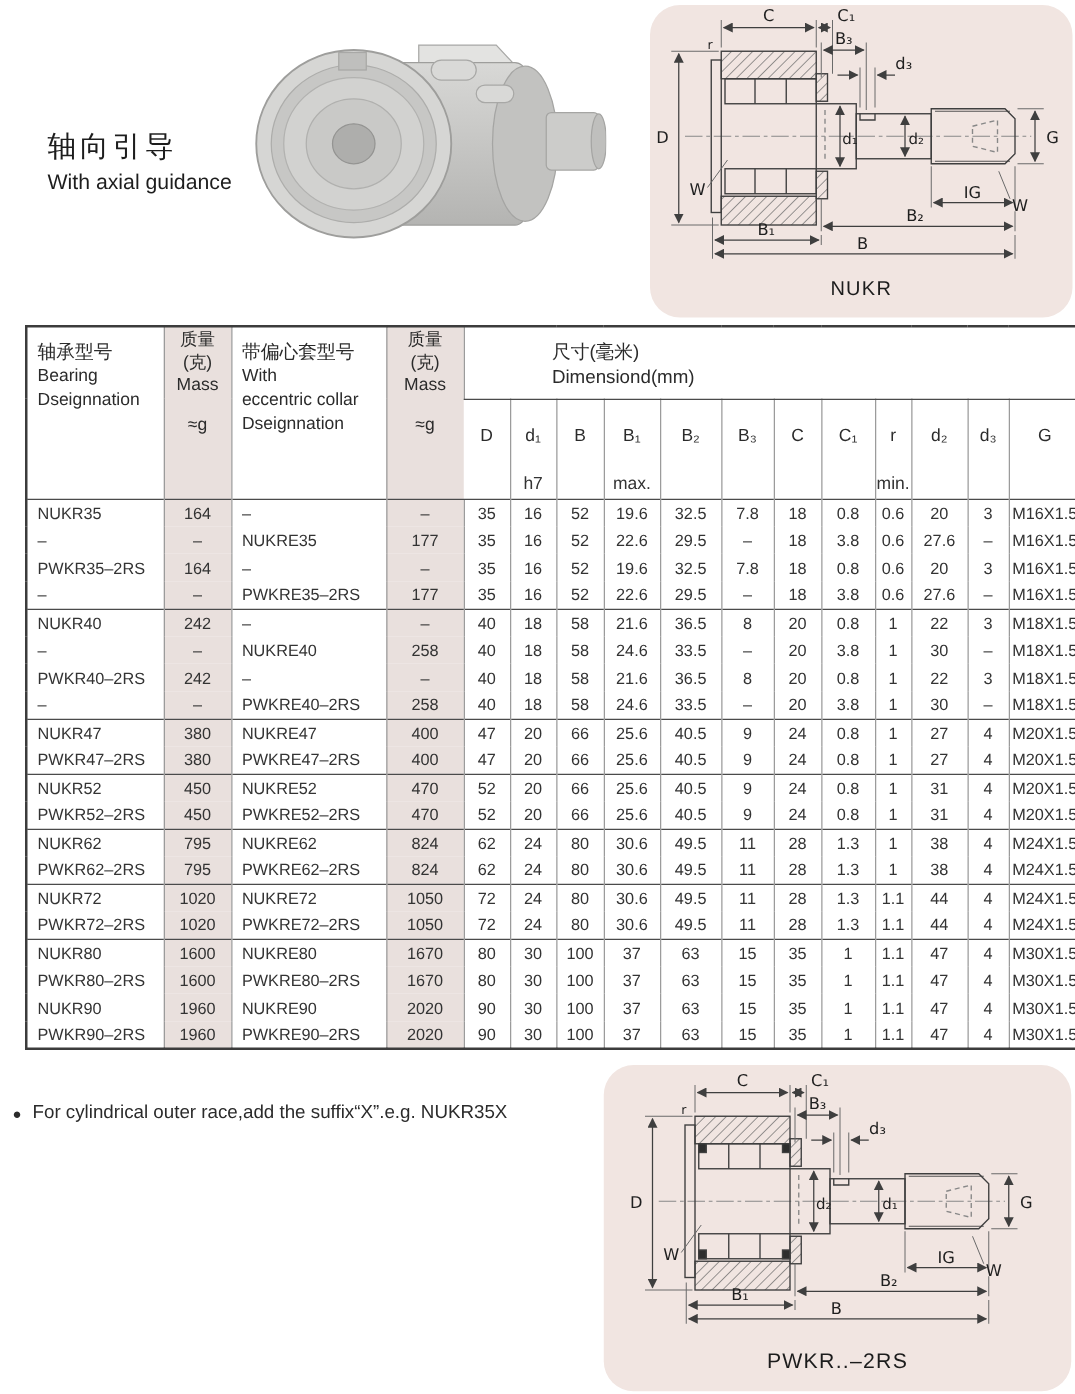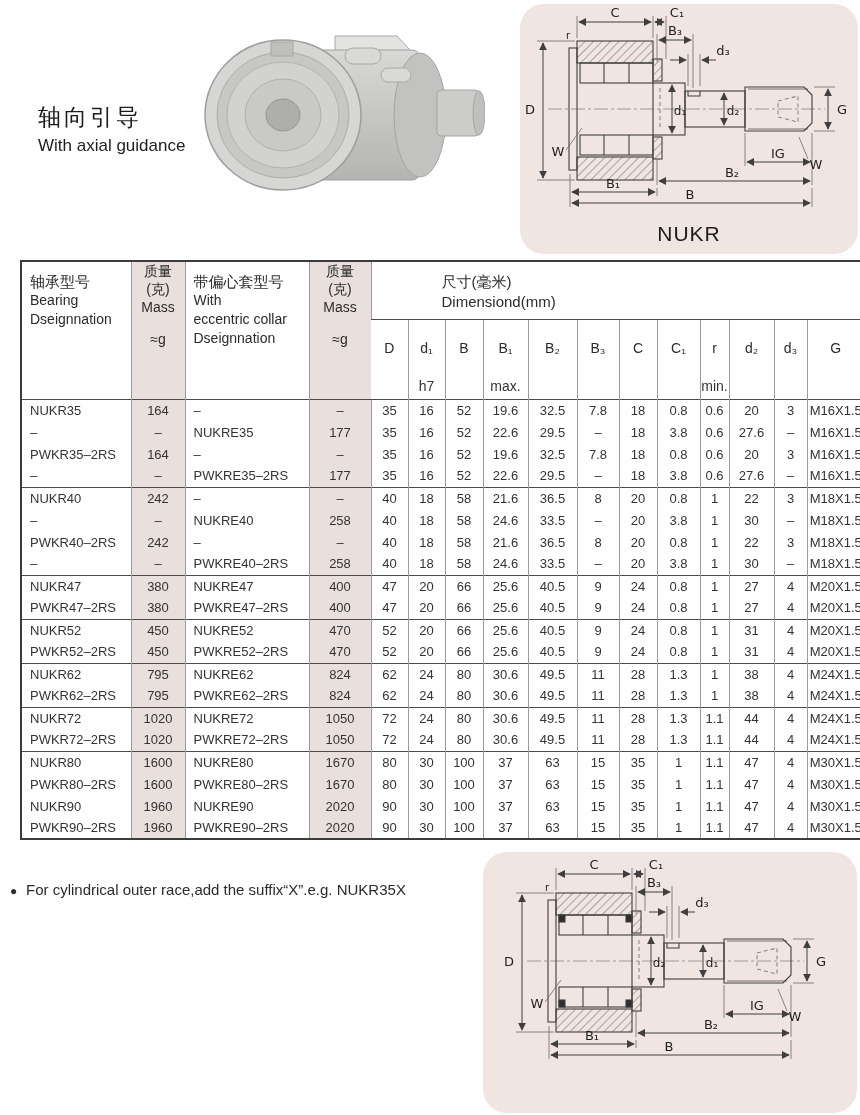--- a/index.html
+++ b/index.html
@@ -20,21 +20,21 @@
   .intro .zh{font-size:23px;letter-spacing:3px;color:#1d1d1d;}
   .intro .en{font-size:17px;margin-top:3px;color:#1d1d1d;text-align:right;}
 
   
   .photo{position:absolute;left:185px;top:18px;width:300px;height:195px;}
 
   
   .panel{position:absolute;background:var(--panel-bg);border-radius:24px;}
   .panel-top{left:520px;top:4px;width:338px;height:250px;}
   .panel-bottom{left:483px;top:852px;width:374px;height:261px;}
-  .panel .cap{text-align:center;font-size:21px;color:#1c1c1c;letter-spacing:1px;}
+  .panel .cap{text-align:center;font-size:16px;color:#1c1c1c;letter-spacing:1px;}
   .panel-bottom .cap{font-size:17px;}
 
   svg text{font-family:"DejaVu Sans","Liberation Sans",sans-serif;fill:#1f1f1f;}
 
   
   .tblwrap{position:absolute;left:8px;top:260px;width:844px;}
   table.spec{border-collapse:collapse;table-layout:fixed;width:844px;font-size:13px;}
   table.spec{border:2px solid var(--bd-dark);margin-left:12px;}
   .spec th,.spec td{border-left:1px solid var(--bd-light);padding:0;font-weight:normal;vertical-align:middle;}
   .spec th:first-child,.spec td:first-child{border-left:none;}
@@ -748,15 +748,16 @@
           <text x="322" y="110">G</text>
           <text x="38" y="152">W</text>
           <text x="296" y="165">W</text>
           <text x="258" y="154">IG</text>
           <text x="212" y="173">B₂</text>
           <text x="93" y="184">B₁</text>
           <text x="170" y="195">B</text>
         </g>
       </g>
     </svg>
+    <div class="cap">PWKR..–2RS</div>
   </div>
 
 </div>
 
 </body></html>

